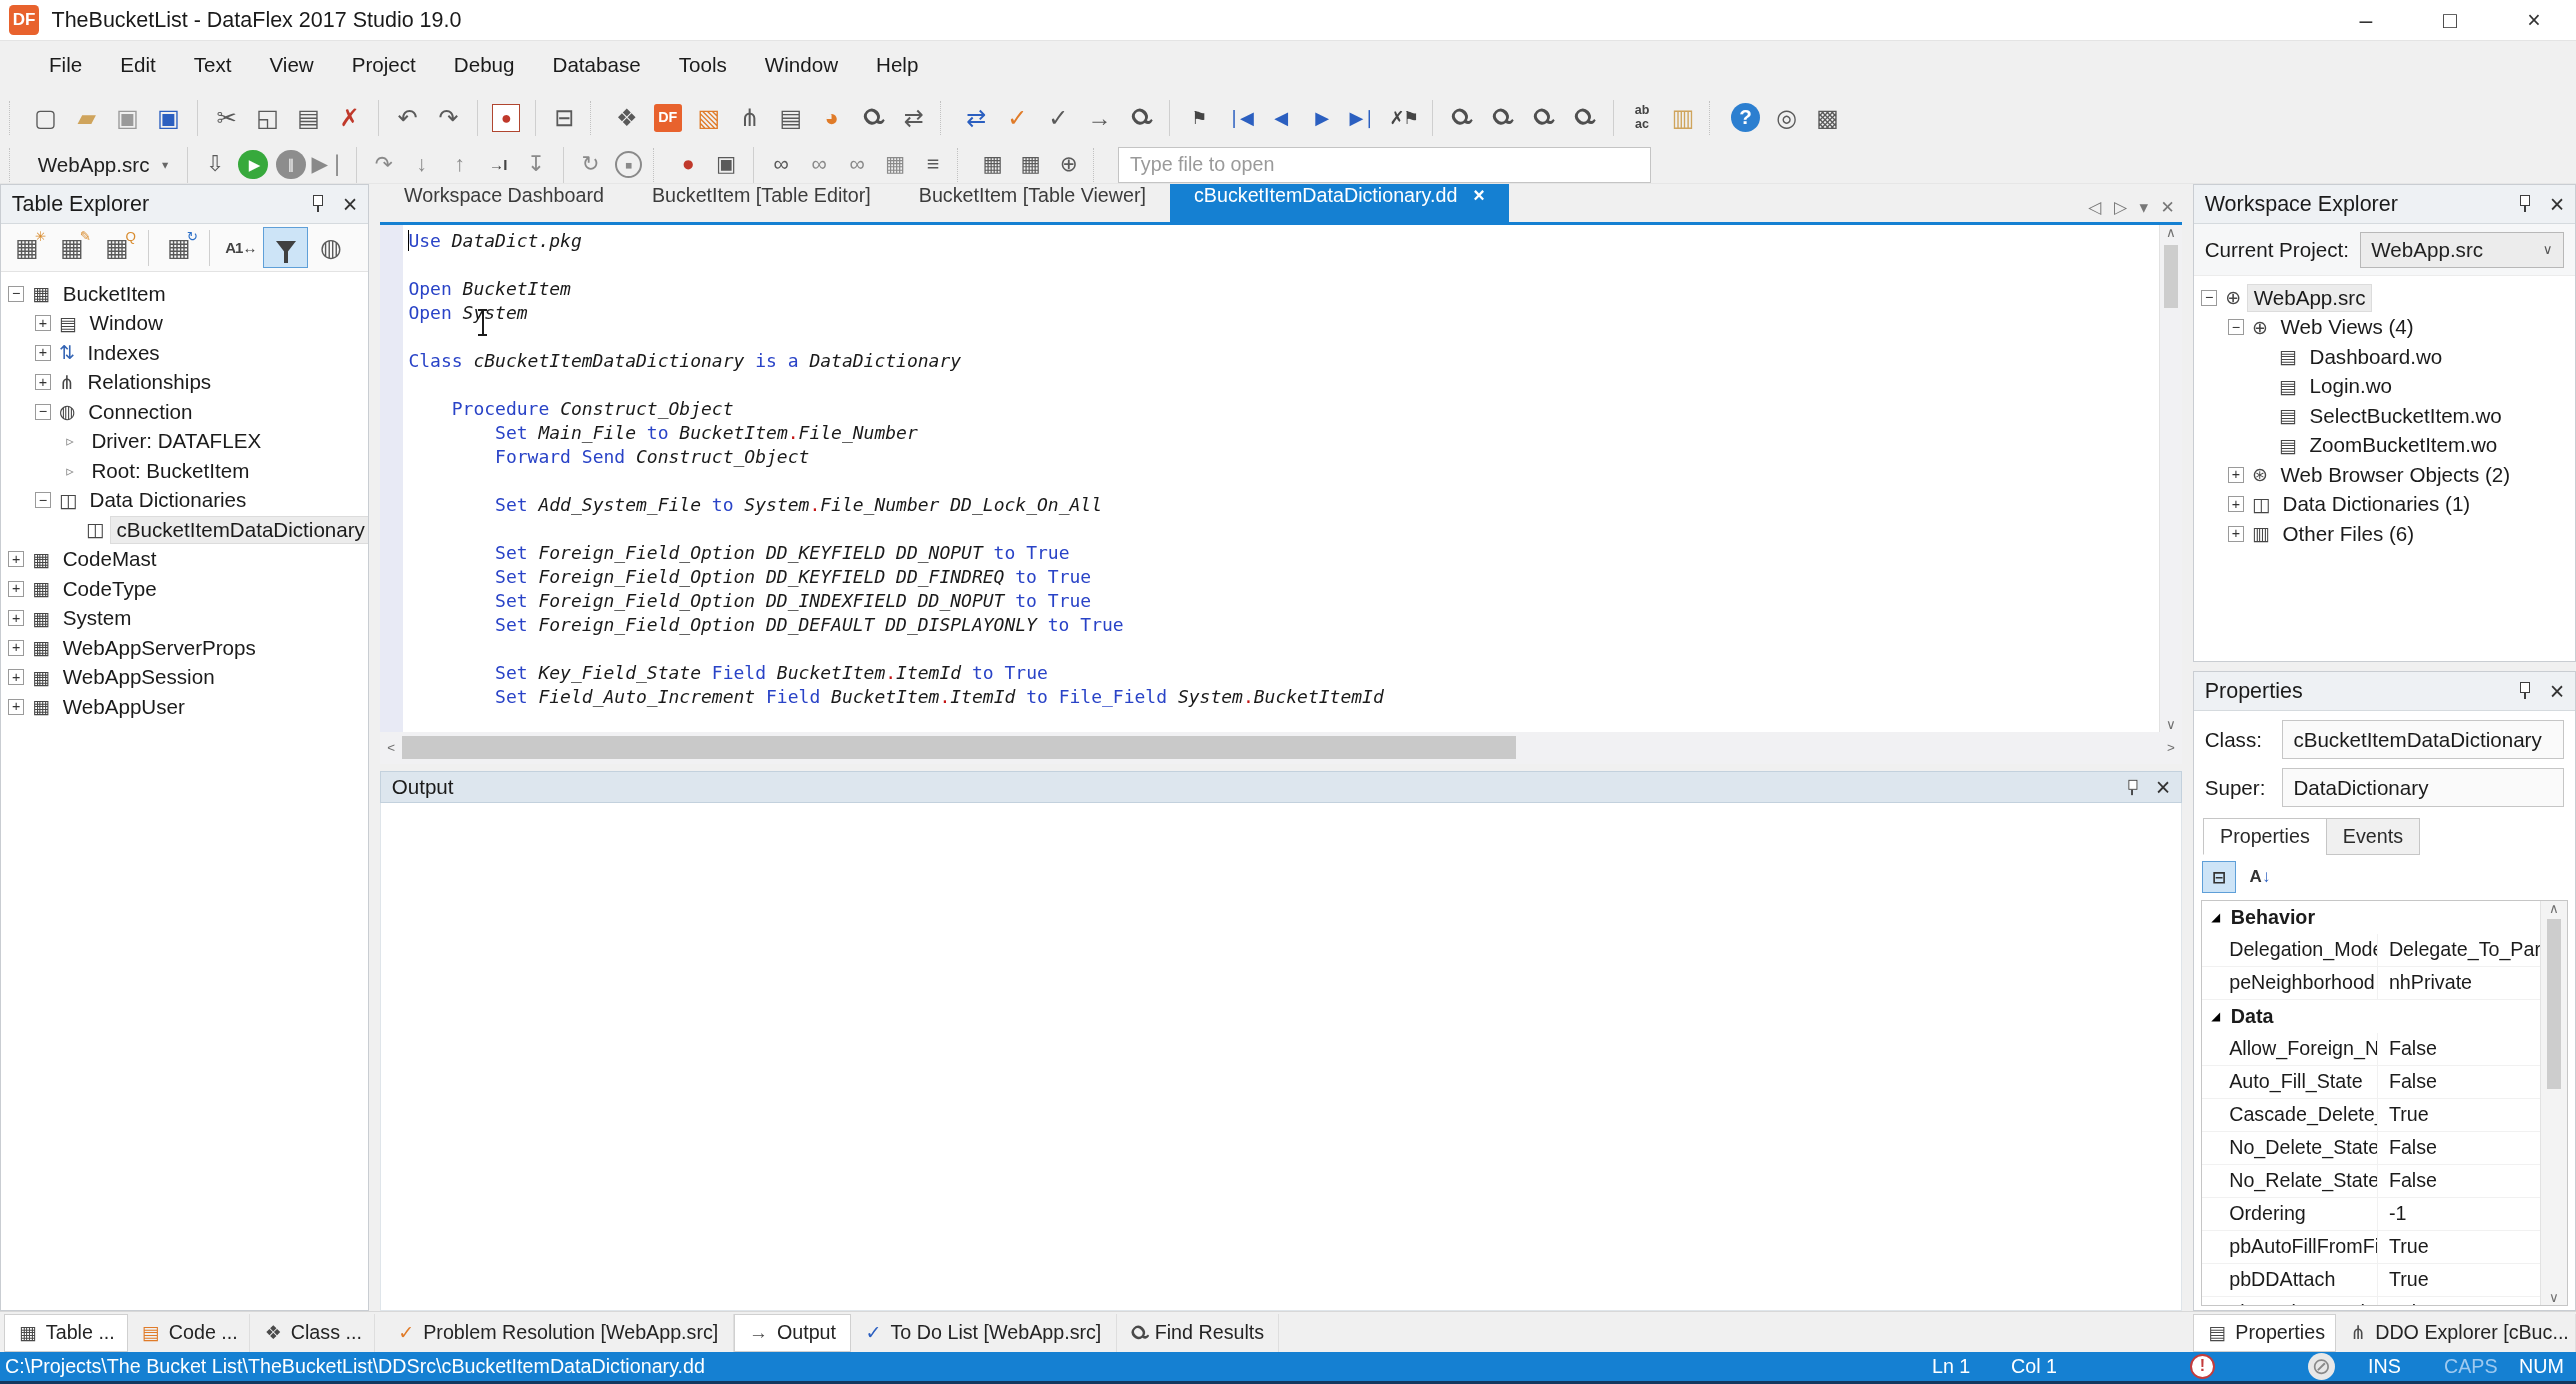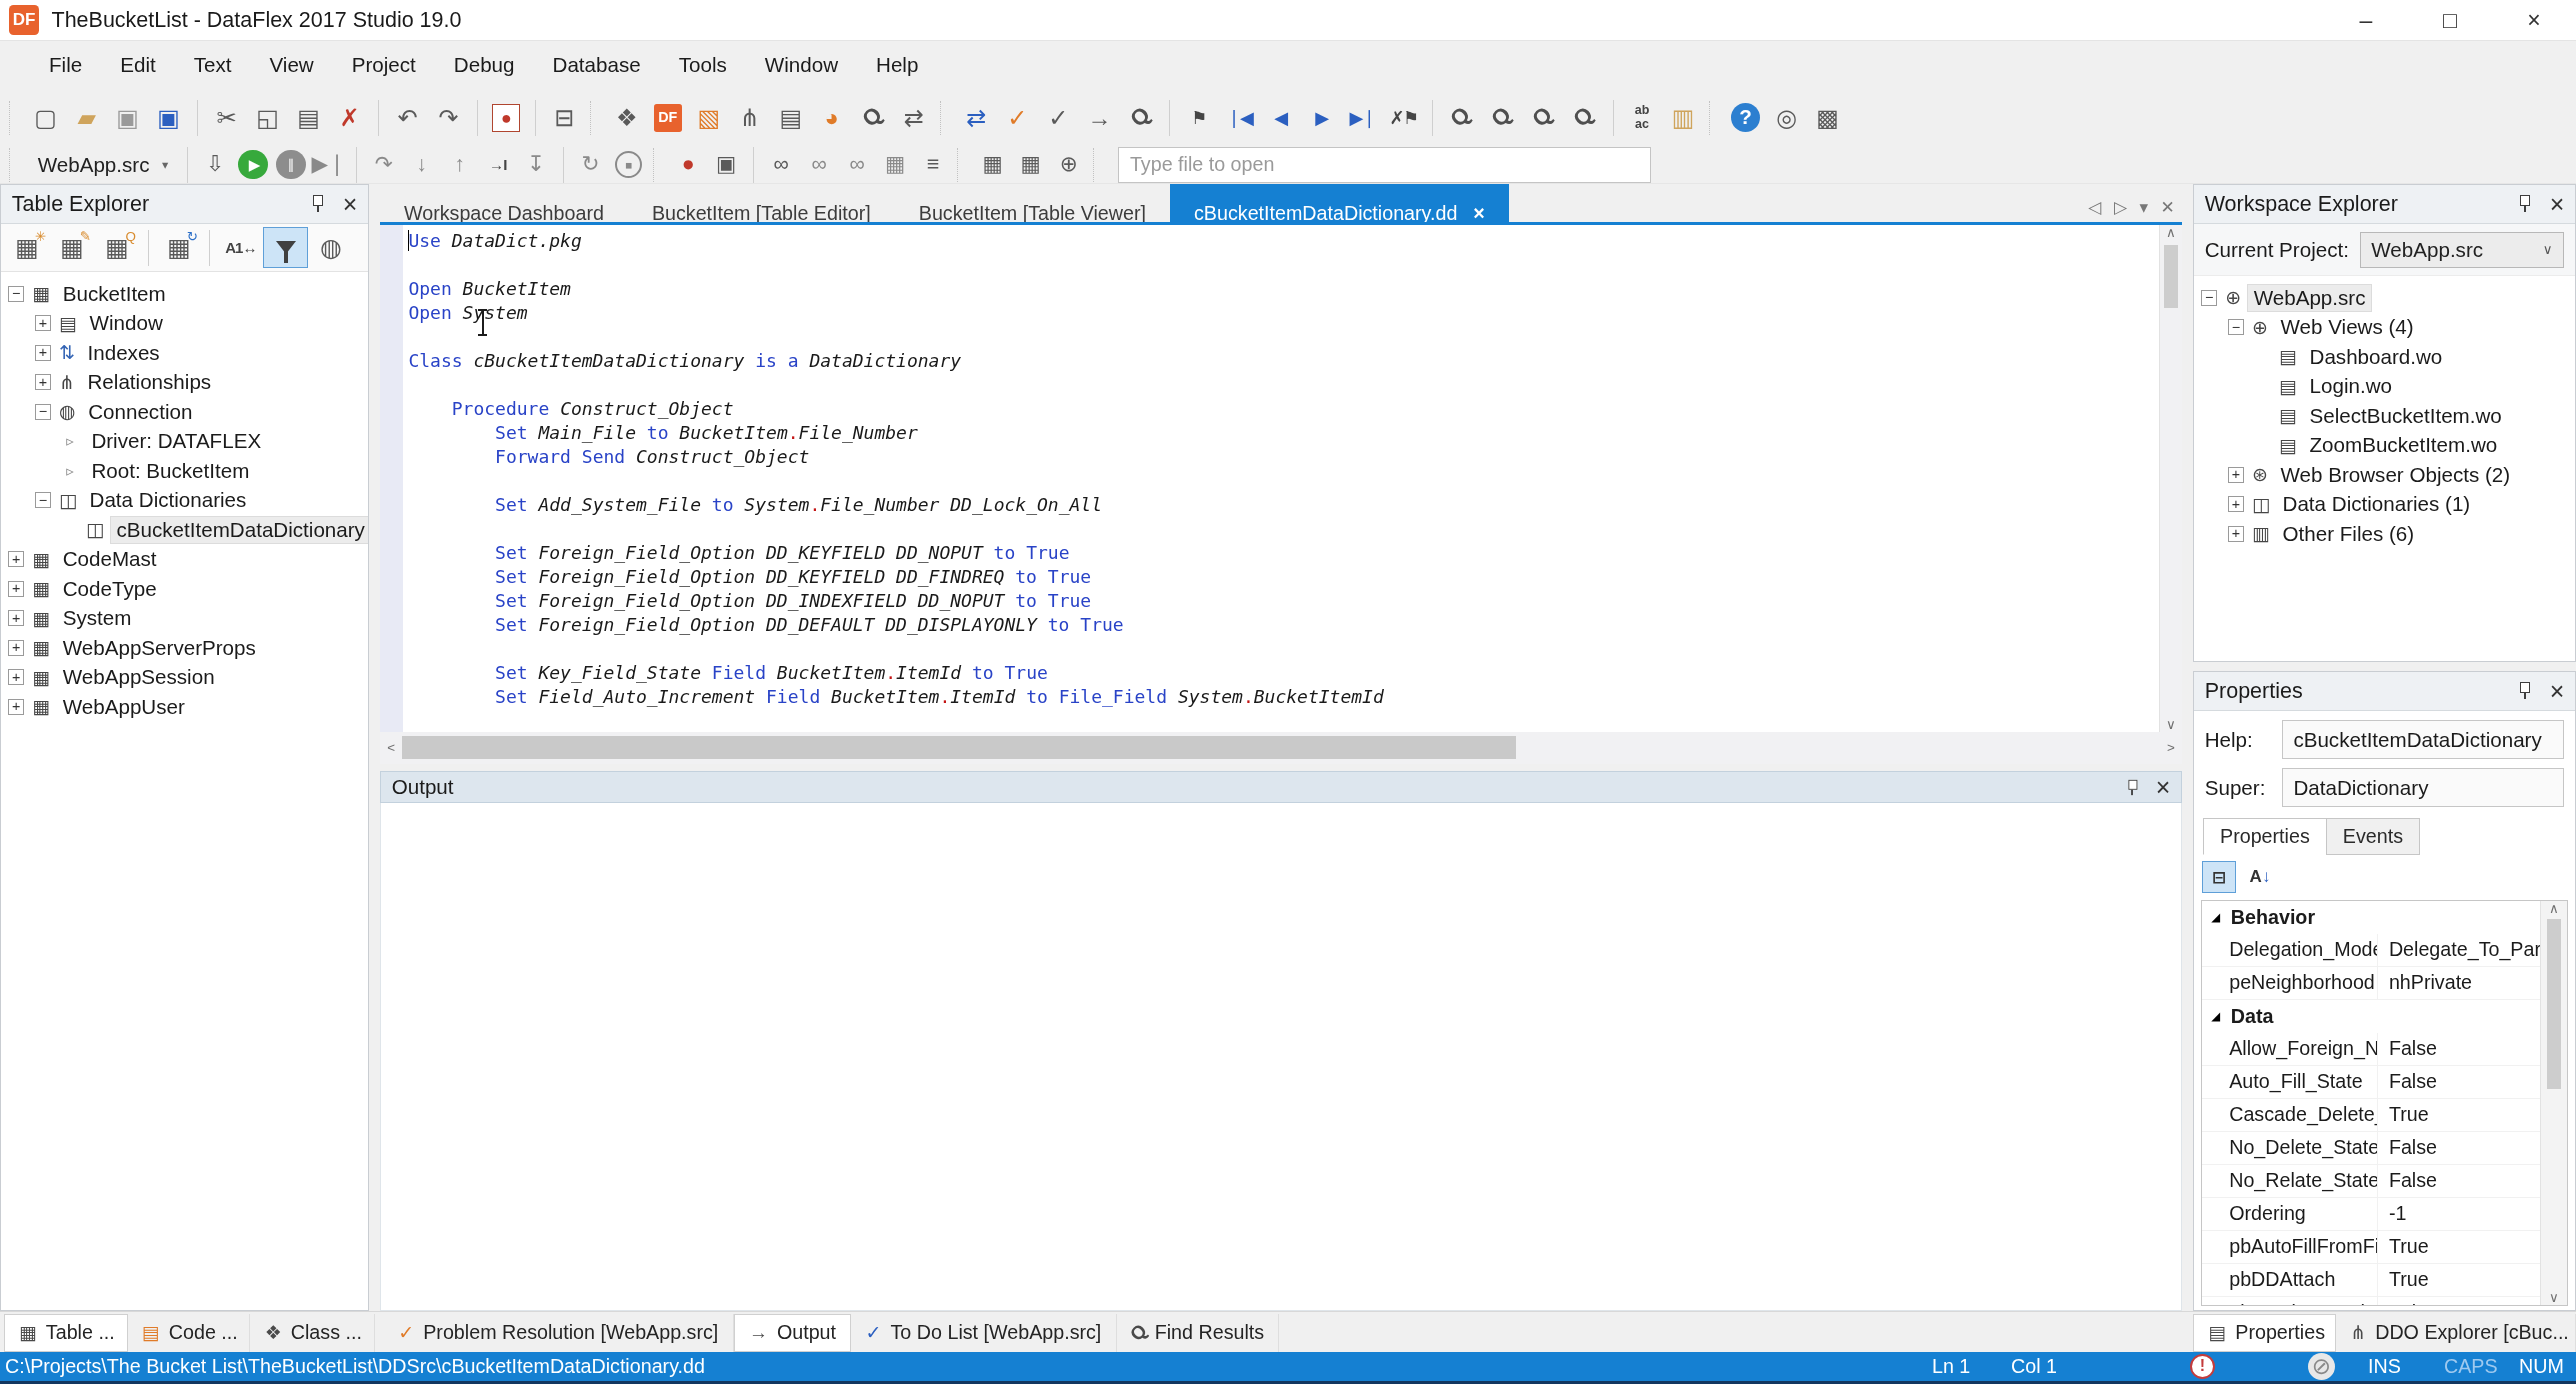--- a/index.html
+++ b/index.html
@@ -80,21 +80,21 @@
   .exp{width:16px;height:16px;border:0.9px solid #9a9a9a;background:#fff;display:flex;align-items:center;
     justify-content:center;font-size:14.3px;color:#333;margin-right:8px;flex:none;line-height:1;padding-bottom:0.9px;}
   .exp.arrow{border:none;background:none;color:#8a8a8a;font-size:15px;}
   .exp.none{border:none;background:none;}
   .tico{margin-right:7.2px;font-size:19px;color:#464646;flex:none;line-height:1;}
   .tico.c-blue{color:#3565b5;}
 
   
   #tabbar{height:41px;background:#f0f0f0;display:flex;align-items:stretch;position:relative;flex:none;}
   .tab-underline{position:absolute;left:0;right:0;bottom:0;height:2.7px;background:#1580d2;}
-  .etab{display:flex;align-items:flex-end;padding:0 24px;font-size:19.7px;color:#3c3c3c;}
+  .etab{display:flex;align-items:flex-start;padding:0 24px;font-size:19.7px;color:#3c3c3c;}
   .etab.active{background:#1580d2;color:#fff;gap:16px;}
   .etab-x{font-size:19.7px;font-weight:bold;}
   .tab-nav{position:absolute;right:7.2px;bottom:7.2px;display:flex;gap:12.5px;align-items:center;
     font-size:17px;color:#777;}
   #code-area{flex:1;background:#fff;display:flex;position:relative;overflow:hidden;}
   .gutter{width:23px;background:#e8eaf5;flex:none;}
   #codebody{flex:1;padding:3.6px 0 0 5.4px;font-family:"DejaVu Sans Mono",monospace;font-size:18px;
     line-height:24px;overflow:hidden;position:relative;}
   .cl{height:24px;white-space:pre;}
   .k{color:#2943c7;} .p{color:#1a1a1a;font-style:italic;} .d{color:#c41414;}
@@ -674,21 +674,21 @@
   <div class="pane-split"></div>
   <div id="prop-pane" class="side-pane">
     <div class="panel-h">
       <span>Properties</span>
       <span class="sp">
         <span class="pin"></span>
         <span class="close-x">×</span>
       </span>
     </div>
     <div class="pf-row">
-      <span class="pf-label">Help:</span>
+      <span class="pf-label">Class:</span>
       <span class="pfield">cBucketItemDataDictionary</span>
     </div>
     <div class="pf-row">
       <span class="pf-label">Super:</span>
       <span class="pfield">DataDictionary</span>
     </div>
     <div class="ptabs" id="ptabs">
         <div class="ptab active">Properties</div>
         <div class="ptab">Events</div>
       </div>

